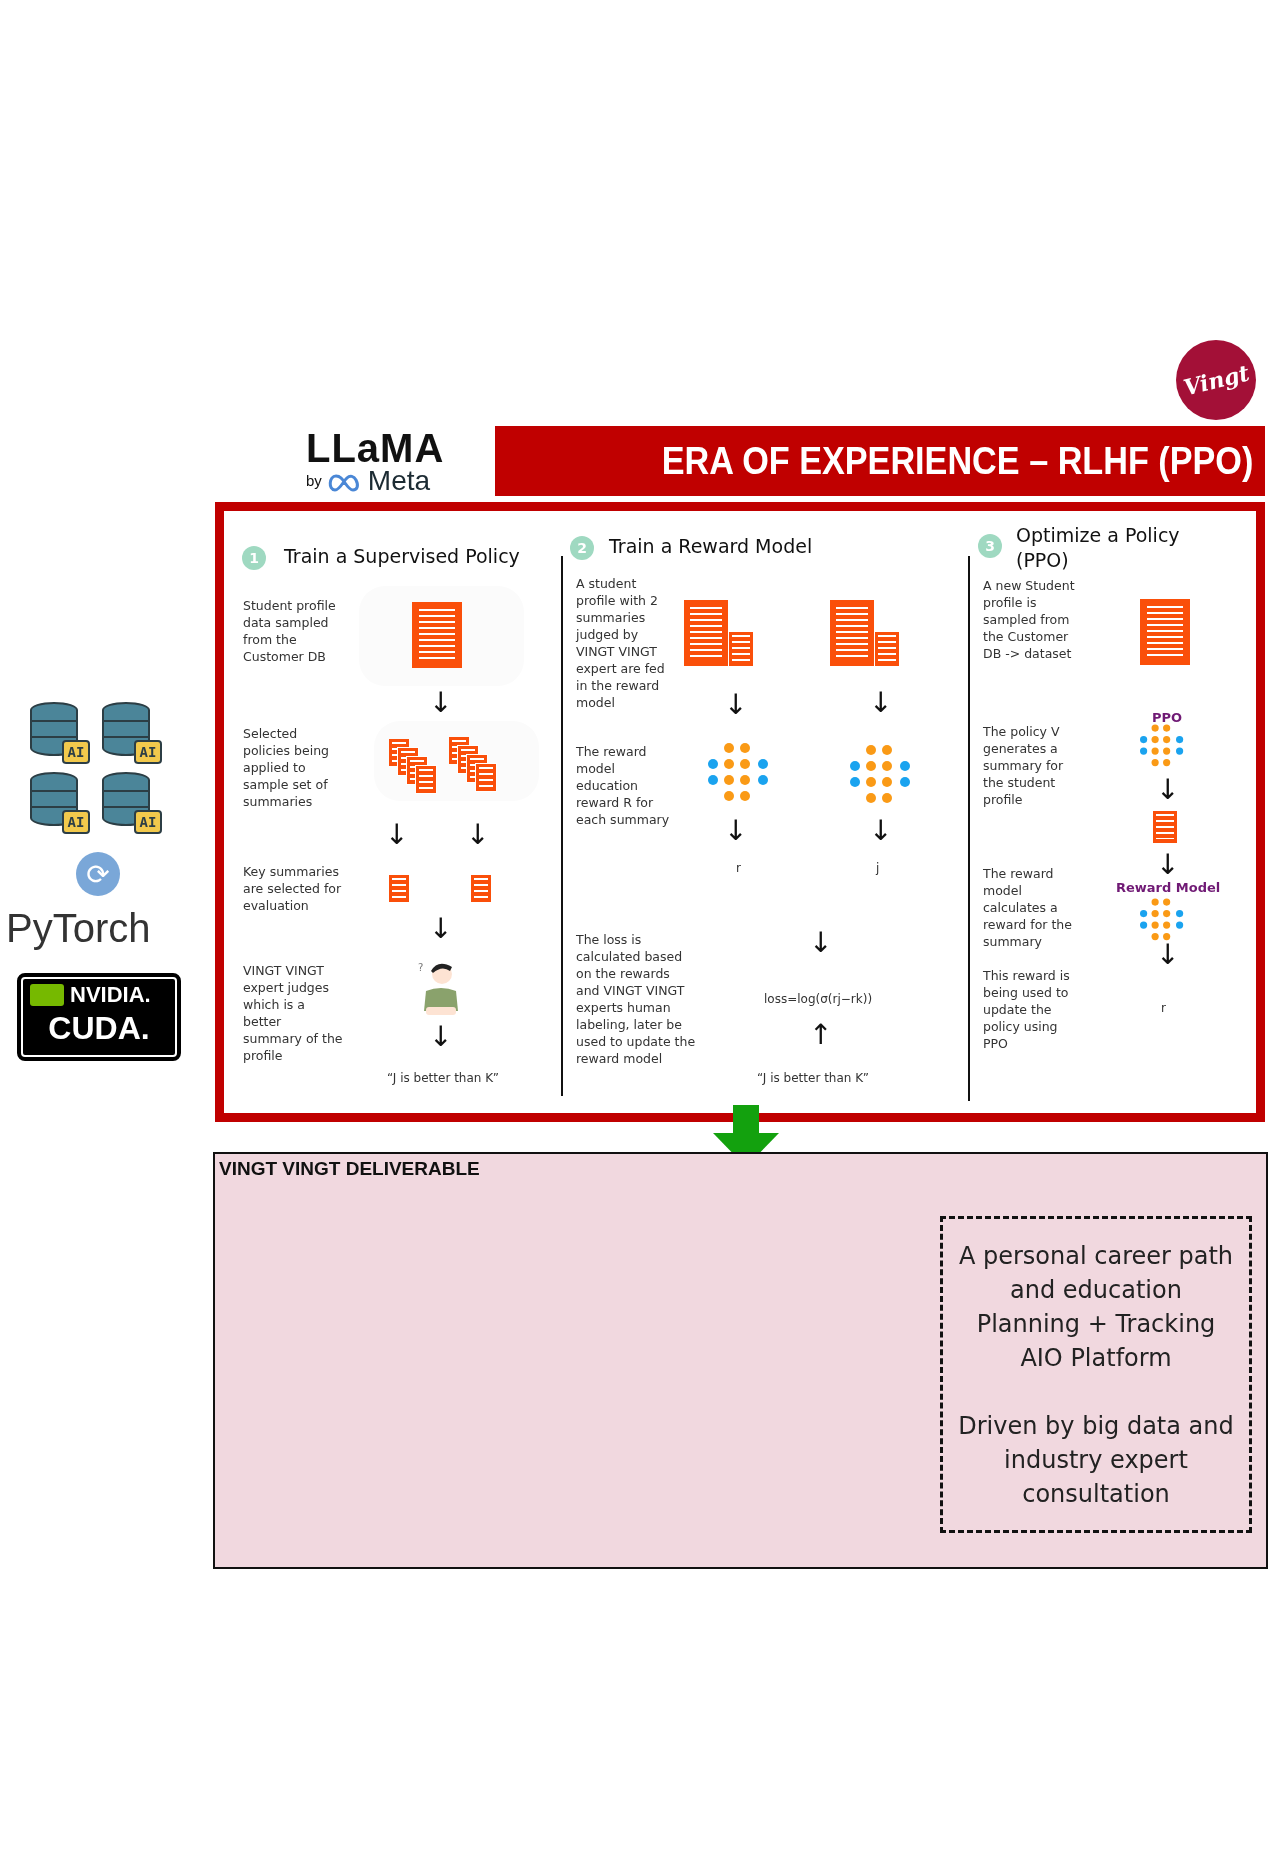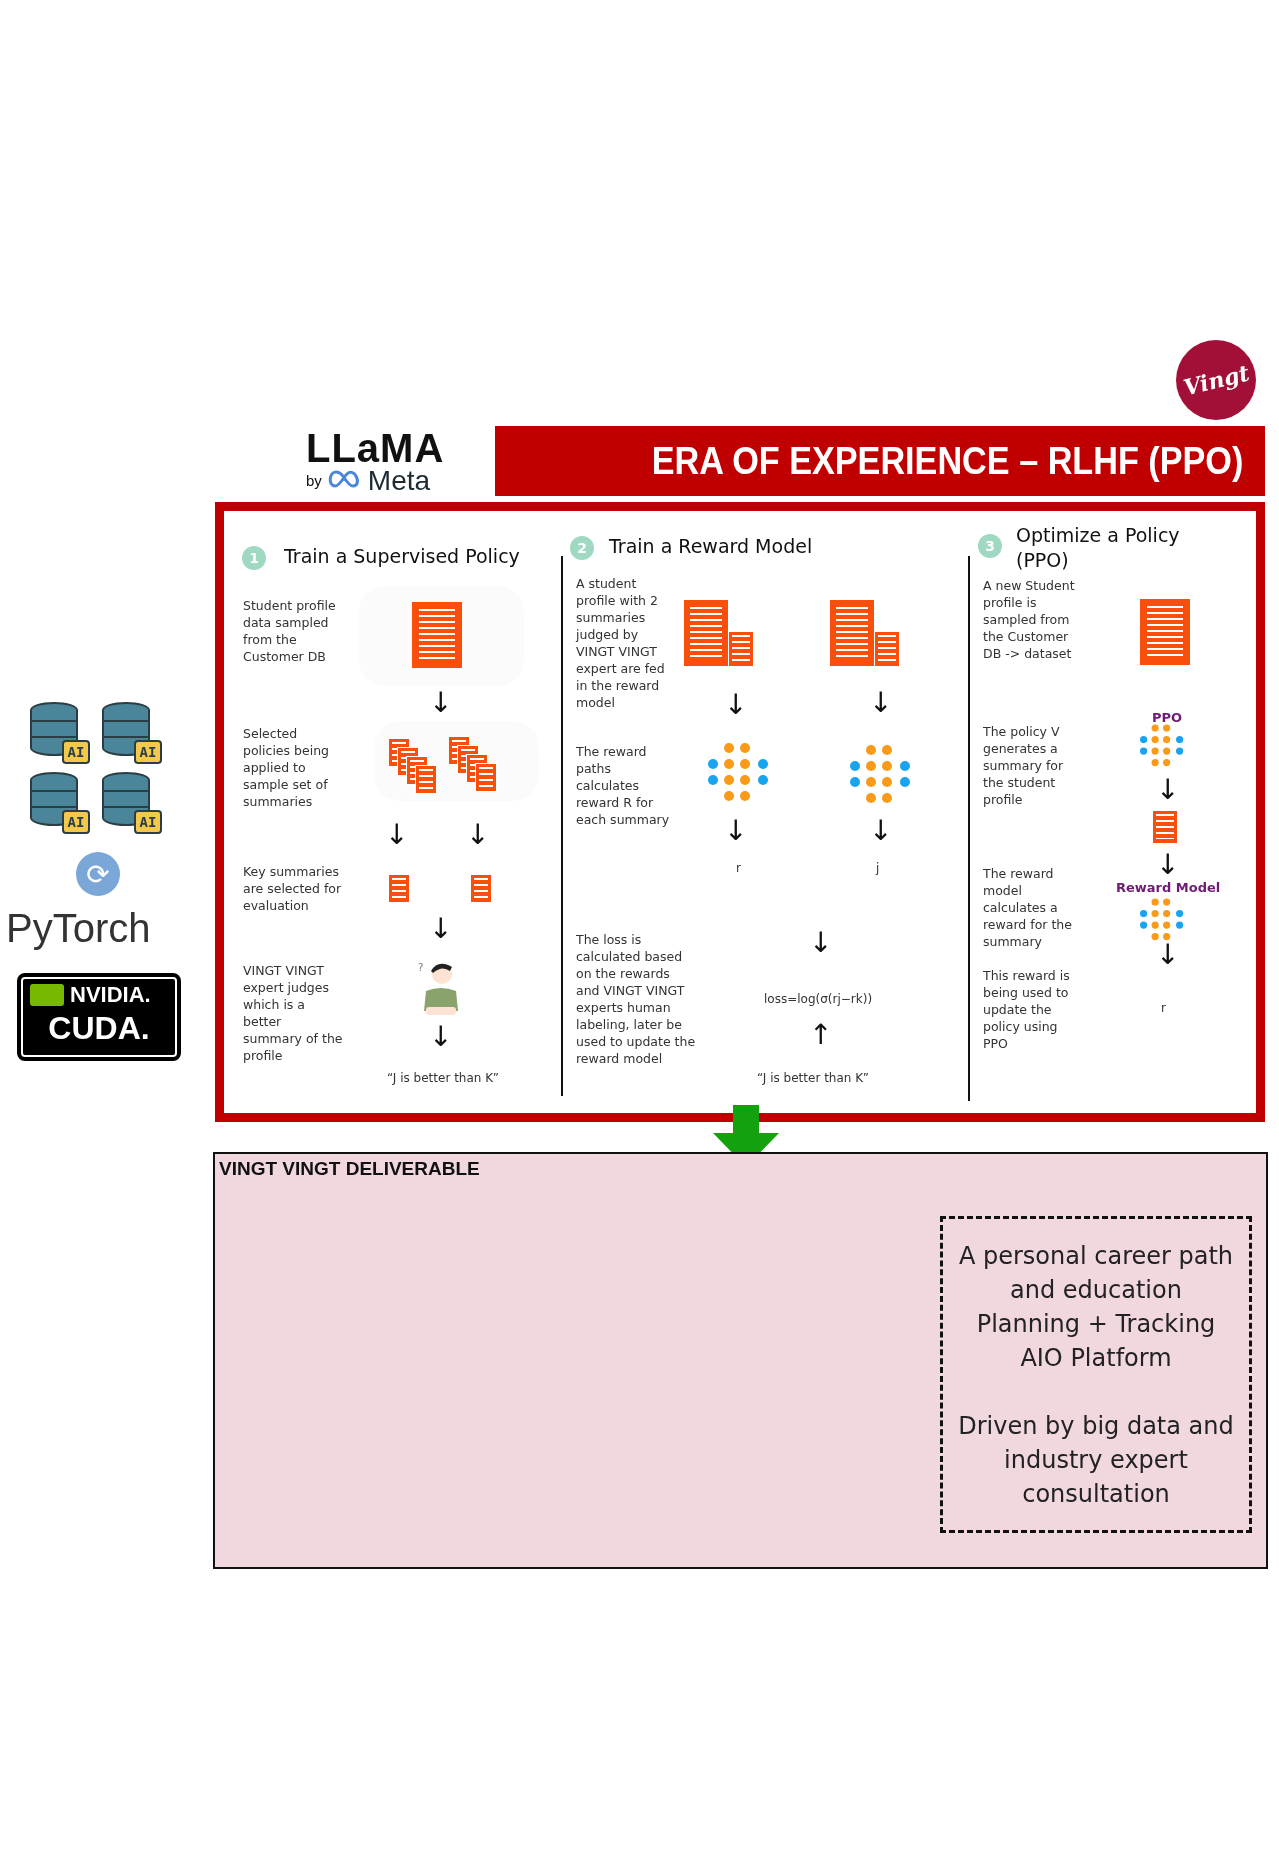--- a/index.html
+++ b/index.html
@@ -8,27 +8,27 @@
   .abs { position: absolute; }
 
   
   #vingt-logo { left: 1176px; top: 340px; width: 80px; height: 80px; border-radius: 50%; background: #a31037;
     display: flex; align-items: center; justify-content: center; }
   #vingt-logo span { color: #fff; font-family: "DejaVu Serif", serif; font-style: italic; font-weight: bold; font-size: 22px; transform: rotate(-14deg); }
 
   
   #llama-logo { left: 306px; top: 428px; width: 150px; height: 70px; }
   #llama-logo .big { font-family: "Liberation Sans", sans-serif; font-size: 40px; font-weight: bold; letter-spacing: 1px; line-height: 40px; color: #111; }
-  #llama-logo .small { font-family: "Liberation Sans", sans-serif; font-size: 15px; line-height: 26px; color: #111; display: flex; align-items: flex-start; gap: 4px; }
+  #llama-logo .small { font-family: "Liberation Sans", sans-serif; font-size: 15px; line-height: 26px; color: #111; display: flex; align-items: flex-end; gap: 4px; }
   #llama-logo .meta-word { font-size: 28px; color: #1c2b33; }
   #llama-logo svg { width: 38px; height: 22px; }
 
   
   #title-banner { left: 495px; top: 426px; width: 770px; height: 70px; background: #c00000;
-    display: flex; align-items: center; justify-content: flex-end; padding-right: 22px; }
+    display: flex; align-items: center; justify-content: flex-end; padding-right: 12px; }
   #title-banner span { color: #fff; font-family: "Liberation Sans", sans-serif; font-weight: bold; font-size: 38px; letter-spacing: 0; transform: scaleX(0.9); transform-origin: right center; white-space: nowrap; }
 
   
   #rlhf-frame { left: 215px; top: 502px; width: 1050px; height: 620px; border: 9px solid #c00000; background: #fff; }
   .col-divider { position: absolute; width: 2px; background: #111; }
 
   .step-num { position: absolute; width: 24px; height: 24px; border-radius: 50%; background: #9fd9c1; color: #fff; font-size: 14px; font-weight: bold; display: flex; align-items: center; justify-content: center; }
   .step-title { position: absolute; font-size: 19px; color: #111; line-height: 25px; }
   .desc { position: absolute; font-size: 12.5px; line-height: 17px; color: #333; width: 100px; }
   .arrow { position: absolute; font-size: 28px; line-height: 28px; color: #111; }
@@ -175,21 +175,21 @@
     <div class="step-title" style="left:385px;top:23px">Train a Reward Model</div>
 
     <div class="desc" style="left:352px;top:64px">A student profile with 2 summaries judged by VINGT VINGT expert are fed in the reward model</div>
     <div class="doc" style="left:460px;top:89px;width:44px;height:66px"></div>
     <div class="doc" style="left:505px;top:121px;width:24px;height:34px"></div>
     <div class="doc" style="left:606px;top:89px;width:44px;height:66px"></div>
     <div class="doc" style="left:651px;top:121px;width:24px;height:34px"></div>
     <div class="arrow" style="left:500px;top:180px">↓</div>
     <div class="arrow" style="left:645px;top:178px">↓</div>
 
-    <div class="desc" style="left:352px;top:232px">The reward paths calculates reward R for each summary</div>
+    <div class="desc" style="left:352px;top:232px">The reward model education reward R for each summary</div>
     <div class="nn" style="left:484px;top:230px">
         <i class="b" style="left: 0px; top: 18px;"></i>
         <i class="b" style="left: 0px; top: 34px;"></i>
         <i class="o" style="left: 16px; top: 2px;"></i>
         <i class="o" style="left: 16px; top: 18px;"></i>
         <i class="o" style="left: 16px; top: 34px;"></i>
         <i class="o" style="left: 16px; top: 50px;"></i>
         <i class="o" style="left: 32px; top: 2px;"></i>
         <i class="o" style="left: 32px; top: 18px;"></i>
         <i class="o" style="left: 32px; top: 34px;"></i>

